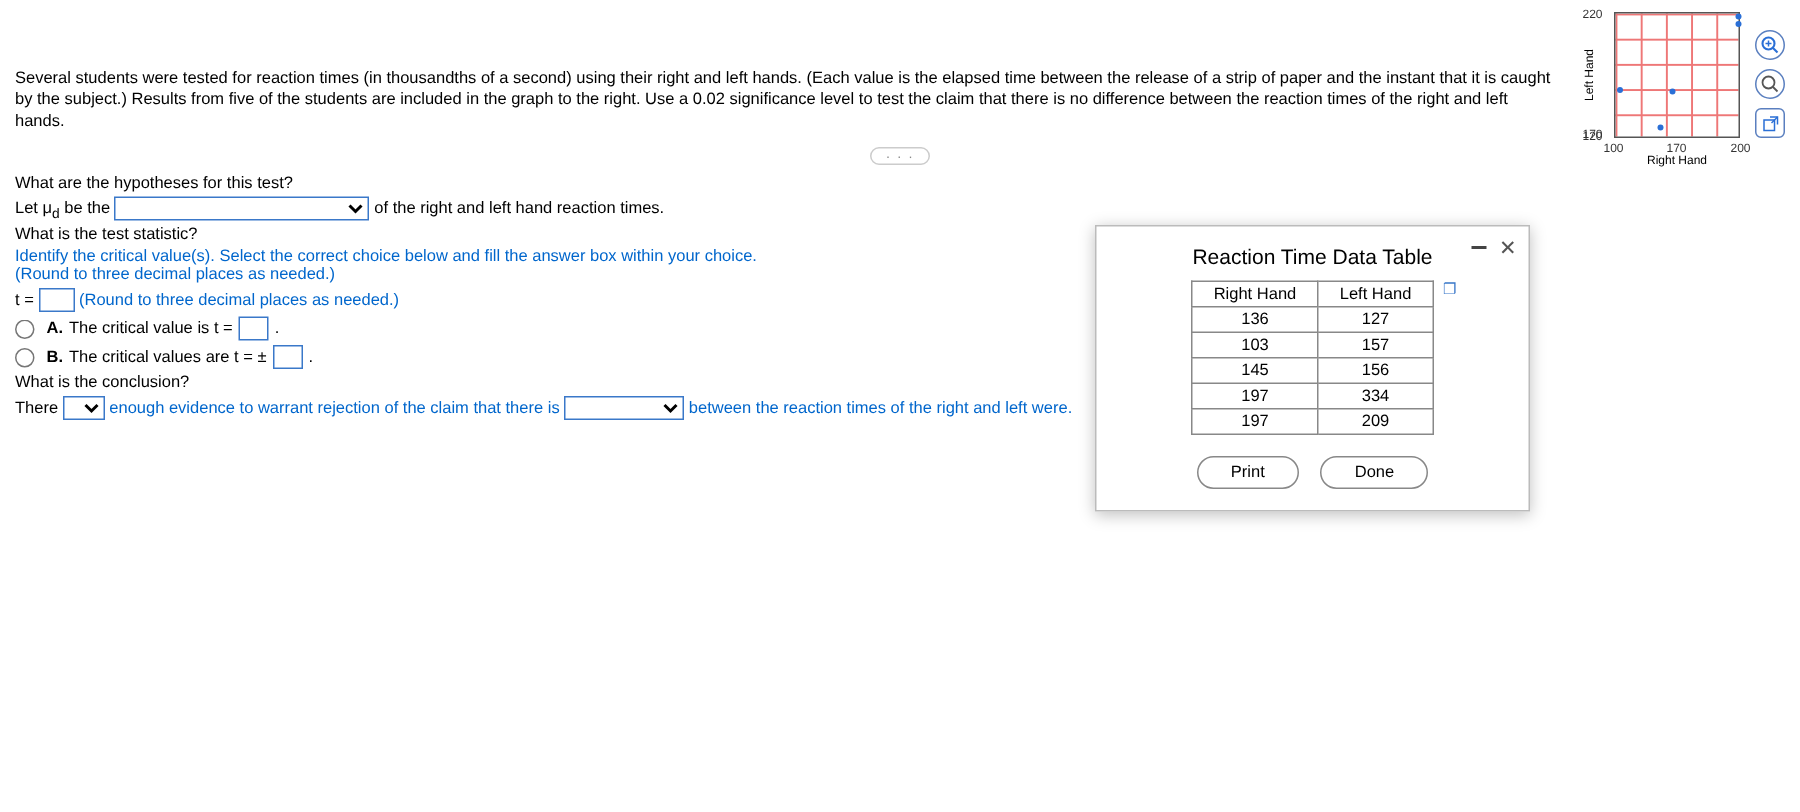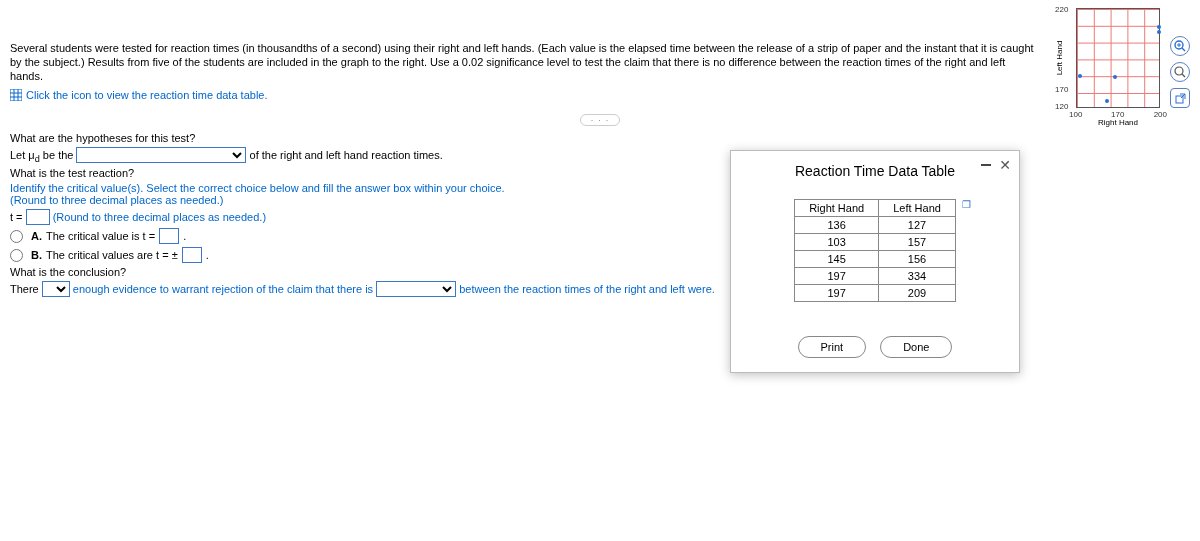--- a/index.html
+++ b/index.html
@@ -17,21 +17,21 @@
   }
   .top-block { display: flex; align-items: flex-end; }
   .intro { flex: 1; padding-right: 10px; }
   .intro p { margin: 0 0 4px 0; line-height: 1.3; }
   .icon-link { color: #0066cc; cursor: pointer; display: inline-flex; align-items: center; gap: 4px; }
   .grid-icon { width: 12px; height: 12px; display: inline-block; }
   .grid-icon svg { width: 12px; height: 12px; }
 
   .chart-area { width: 120px; position: relative; margin-right: 4px; }
   .chart-box {
-    width: 84px; height: 100px; border: 1px solid #555; background: #fff;
+    width: 84px; height: 84px; border: 1px solid #555; background: #fff;
     position: relative; margin-left: 30px;
     background-image:
       linear-gradient(to right, #e77 1px, transparent 1px),
       linear-gradient(to bottom, #e77 1px, transparent 1px);
     background-size: 16.8px 16.8px;
   }
   .y-label { position: absolute; left: 0; top: 50%; transform: translate(-4px,-50%) rotate(-90deg); font-size: 8px; transform-origin: center; }
   .x-label { position: absolute; left: 50%; bottom: -20px; transform: translateX(-50%); font-size: 8px; white-space: nowrap; }
   .tick { position: absolute; font-size: 8px; color: #333; }
   .pt { position: absolute; width: 4px; height: 4px; background: #2a6fd6; border-radius: 50%; transform: translate(-50%, 50%);}
@@ -62,55 +62,41 @@
   
   .popup {
     position: absolute;
     left: 730px; top: 150px;
     width: 290px;
     background: #fff;
     border: 1px solid #bbb;
     box-shadow: 0 2px 10px rgba(0,0,0,.25);
     padding: 12px 14px 14px 14px;
   }
-  .popup-title { font-size: 14px; font-weight: normal; text-align: center; margin-bottom: 20px; }
+  .popup-title { font-size: 14px; font-weight: normal; text-align: center; margin-bottom: 8px; }
   .popup-close { position: absolute; right: 8px; top: 6px; font-size: 14px; color: #555; cursor: pointer; display:flex; gap:8px; align-items:center;}
   .popup-min { width:10px; height:2px; background:#444; display:inline-block; }
   .data-table { border-collapse: collapse; margin: 0 auto; }
   .data-table th, .data-table td {
     border: 1px solid #888; padding: 2px 14px; font-size: 11px; text-align: center; font-weight: normal;
   }
   .data-table th { background: #fff; }
   .copy-icon { position: absolute; font-size: 10px; color: #3a78c9; cursor:pointer; }
-  .popup-buttons { display: flex; justify-content: center; gap: 14px; margin-top: 34px; }
+  .popup-buttons { display: flex; justify-content: center; gap: 14px; margin-top: 14px; }
   .pbtn {
     border: 1px solid #888; border-radius: 14px; background: #fff;
     padding: 4px 22px; font-size: 11px; cursor: pointer;
   }
 </style>
 </head>
 <body>
 
 <div class="top-block">
   <div class="intro">
     <p>Several students were tested for reaction times (in thousandths of a second) using their right and left hands. (Each value is the elapsed time between the release of a strip of paper and the instant that it is caught by the subject.) Results from five of the students are included in the graph to the right. Use a 0.02 significance level to test the claim that there is no difference between the reaction times of the right and left hands.</p>
-    <p>
-      <span class="icon-link">
-        <span class="grid-icon">
-          <svg viewBox="0 0 12 12">
-              <rect x="0" y="0" width="12" height="12" fill="none" stroke="#0066cc"></rect>
-              <line x1="4" y1="0" x2="4" y2="12" stroke="#0066cc"></line>
-              <line x1="8" y1="0" x2="8" y2="12" stroke="#0066cc"></line>
-              <line x1="0" y1="4" x2="12" y2="4" stroke="#0066cc"></line>
-              <line x1="0" y1="8" x2="12" y2="8" stroke="#0066cc"></line>
-            </svg>
-        </span>
-        <span>Click the icon to view the reaction time data table.</span>
-      </span>
-    </p>
   </div>
 
   <div class="chart-area">
     <span class="y-label">Left Hand</span>
     <div class="chart-box">
       <span class="tick" style="left:-22px; top:-4px;">220</span>
       <span class="tick" style="left:-22px; top:38px;margin-top:38px;">170</span>
       <span class="tick" style="left:-22px; bottom:-4px;">120</span>
       <span class="tick" style="bottom:-12px; left:-8px;">100</span>
       <span class="tick" style="bottom:-12px; left:34px;">170</span>
@@ -156,21 +142,21 @@
   <div>What are the hypotheses for this test?</div>
 
   <div>
     <span>Let μ</span><sub>d</sub><span> be the </span>
     <select class="wide-select"><option></option></select>
     <span> of the right and left hand reaction times.</span>
   </div>
 
 
 
-  <div>What is the test reaction?</div>
+  <div>What is the test statistic?</div>
 
   <div>
     <span class="blue-text">Identify the critical value(s). Select the correct choice below and fill the answer box within your choice.</span><br>
     <span class="blue-text">(Round to three decimal places as needed.)</span>
   </div>
 
   <div>
     <span>t = </span>
     <input type="text" class="small-input" style="">
     <span class="blue-text">(Round to three decimal places as needed.)</span>

